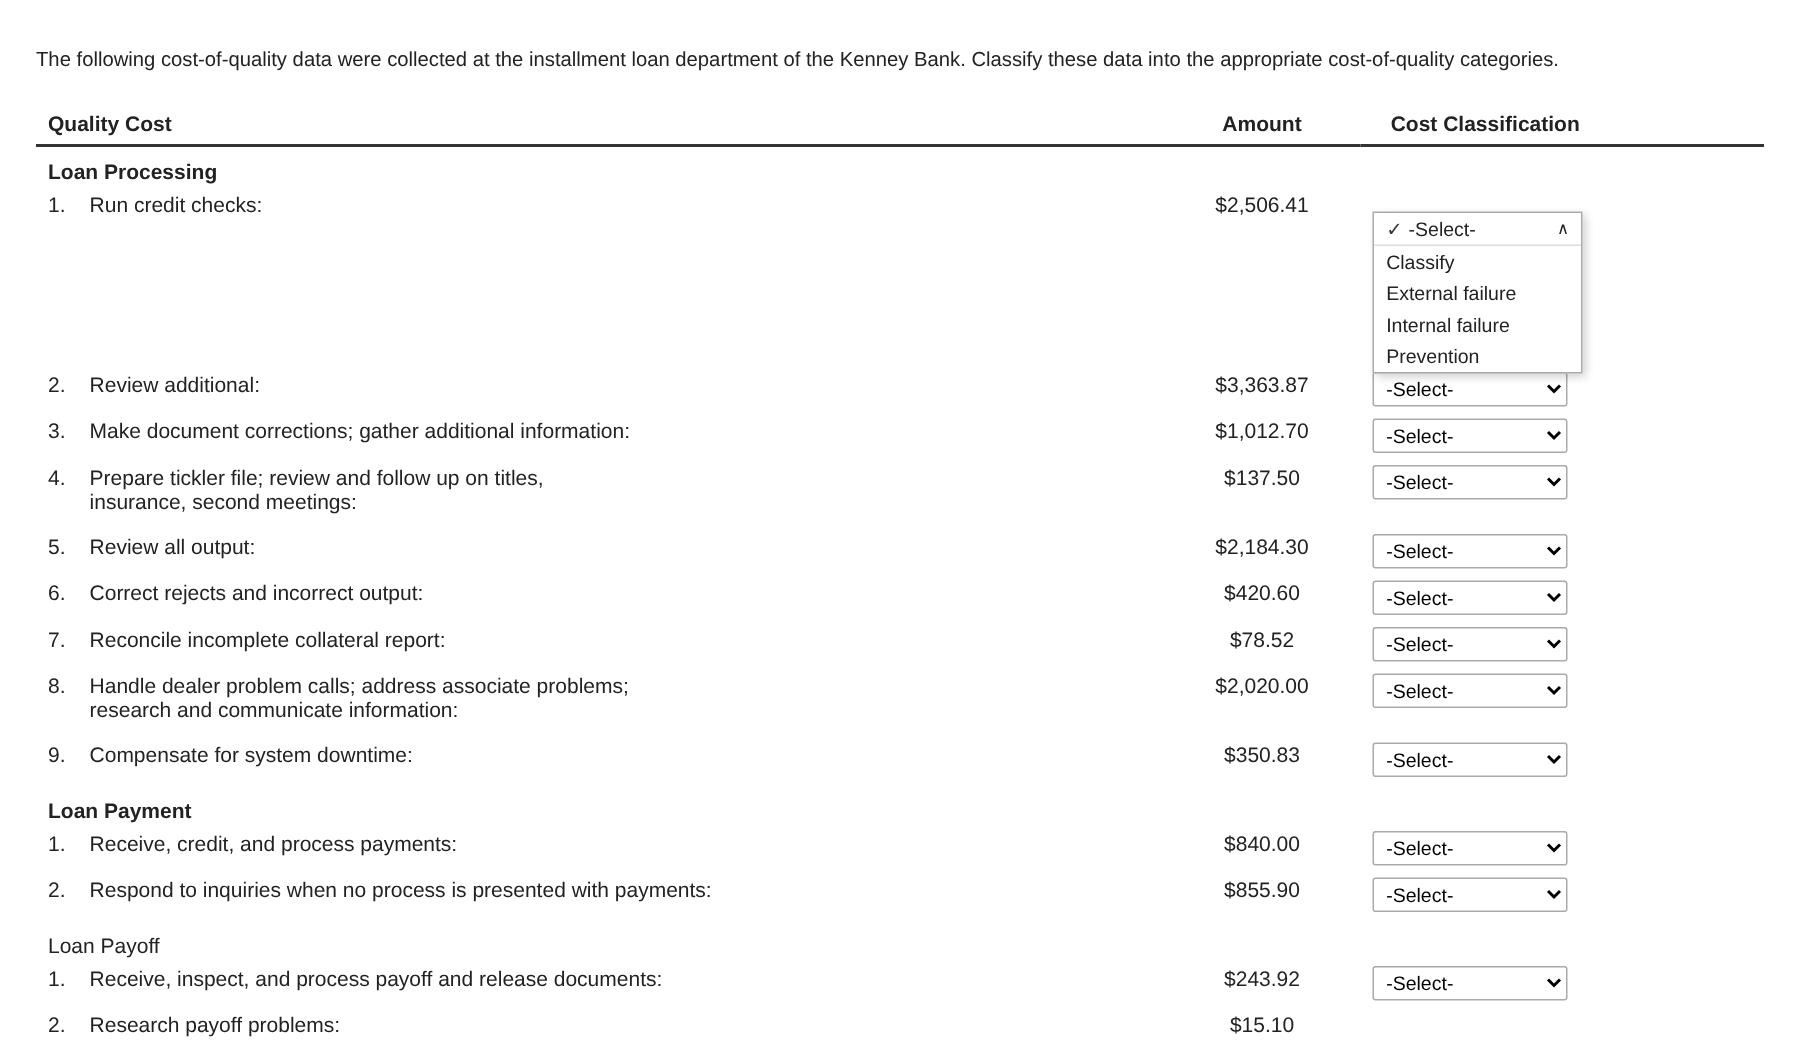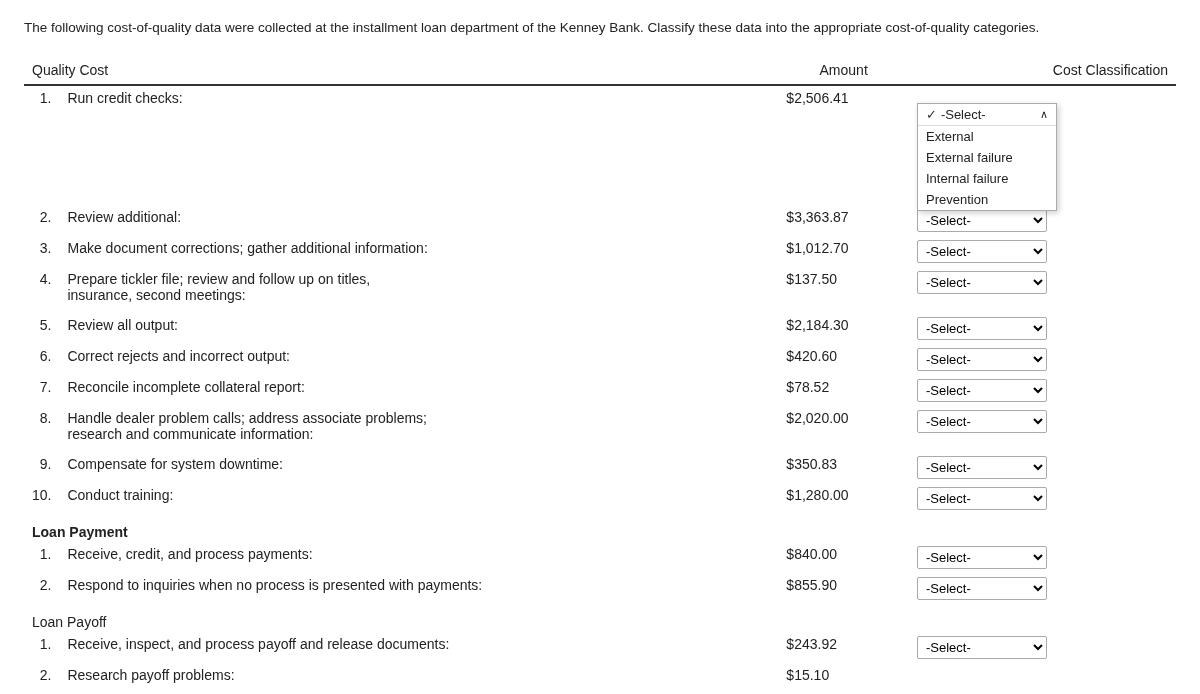--- a/index.html
+++ b/index.html
@@ -8,58 +8,59 @@
       font-size: 14px;
       color: #222;
       background: #fff;
       padding: 18px 24px;
       max-width: 1200px;
     }
     .intro-text {
       font-size: 13.5px;
       margin-bottom: 18px;
       line-height: 1.5;
+      margin-top: 12px;
     }
     table {
       width: 100%;
       border-collapse: collapse;
       margin-bottom: 18px;
     }
     thead th {
-      font-weight: normal;
+      font-weight: bold;
       padding: 6px 8px;
       border-bottom: 2px solid #333;
       text-align: left;
     }
     thead th.amount-col {
       text-align: center;
     }
     thead th.classification-col {
-      text-align: right;
+      text-align: left;
       padding-left: 20px;
     }
     .section-header td {
       font-weight: bold;
       padding: 10px 8px 4px 8px;
     }
     tr.data-row td {
       padding: 4px 8px;
       vertical-align: top;
     }
     td.num-col {
       width: 22px;
       text-align: right;
       padding-right: 4px;
       vertical-align: top;
     }
     td.desc-col {
       vertical-align: top;
     }
     td.amount-col {
-      text-align: left;
+      text-align: center;
       white-space: nowrap;
       vertical-align: top;
       padding-right: 12px;
     }
     td.class-col {
       vertical-align: top;
       padding-left: 10px;
     }
     select {
       font-size: 13px;
@@ -111,35 +112,38 @@
 <table>
   <thead>
     <tr>
       <th colspan="2">Quality Cost</th>
       <th class="amount-col">Amount</th>
       <th class="classification-col">Cost Classification</th>
     </tr>
   </thead>
   <tbody>
 
+    <tr class="section-header">
+      <td colspan="4" style="font-weight:bold; padding: 8px 8px 2px 8px;">Loan Processing</td>
+    </tr>
 
     <tr class="data-row">
       <td class="num-col">1.</td>
       <td class="desc-col">Run credit checks:</td>
       <td class="amount-col">$2,506.41</td>
       <td class="class-col" style="position:relative; min-width:160px; height: 120px;">
         
         <div class="dropdown-open-wrapper">
           <div class="dropdown-open-box">
             <div class="ddo-selected-row">
               <span class="checkmark">✓</span>
               <span>-Select-</span>
               <span style="margin-left:auto; font-size:11px;">∧</span>
             </div>
-            <div class="ddo-item">External</div>
+            <div class="ddo-item">Classify</div>
             <div class="ddo-item">External failure</div>
             <div class="ddo-item">Internal failure</div>
             <div class="ddo-item">Prevention</div>
           </div>
         </div>
       </td>
     </tr>
 
     <tr class="data-row">
       <td class="num-col">2.</td>
@@ -262,34 +266,20 @@
         <select>
           <option>-Select-</option>
           <option>Appraisal</option>
           <option>External failure</option>
           <option>Internal failure</option>
           <option>Prevention</option>
         </select>
       </td>
     </tr>
 
-    <tr class="data-row">
-      <td class="num-col">10.</td>
-      <td class="desc-col">Conduct training:</td>
-      <td class="amount-col">$1,280.00</td>
-      <td class="class-col">
-        <select>
-          <option>-Select-</option>
-          <option>Appraisal</option>
-          <option>External failure</option>
-          <option>Internal failure</option>
-          <option>Prevention</option>
-        </select>
-      </td>
-    </tr>
 
     <tr class="section-header">
       <td colspan="4" style="font-weight:bold; padding: 10px 8px 2px 8px; margin-left: 12px;">Loan Payment</td>
     </tr>
 
     <tr class="data-row">
       <td class="num-col">1.</td>
       <td class="desc-col">Receive, credit, and process payments:</td>
       <td class="amount-col">$840.00</td>
       <td class="class-col">

